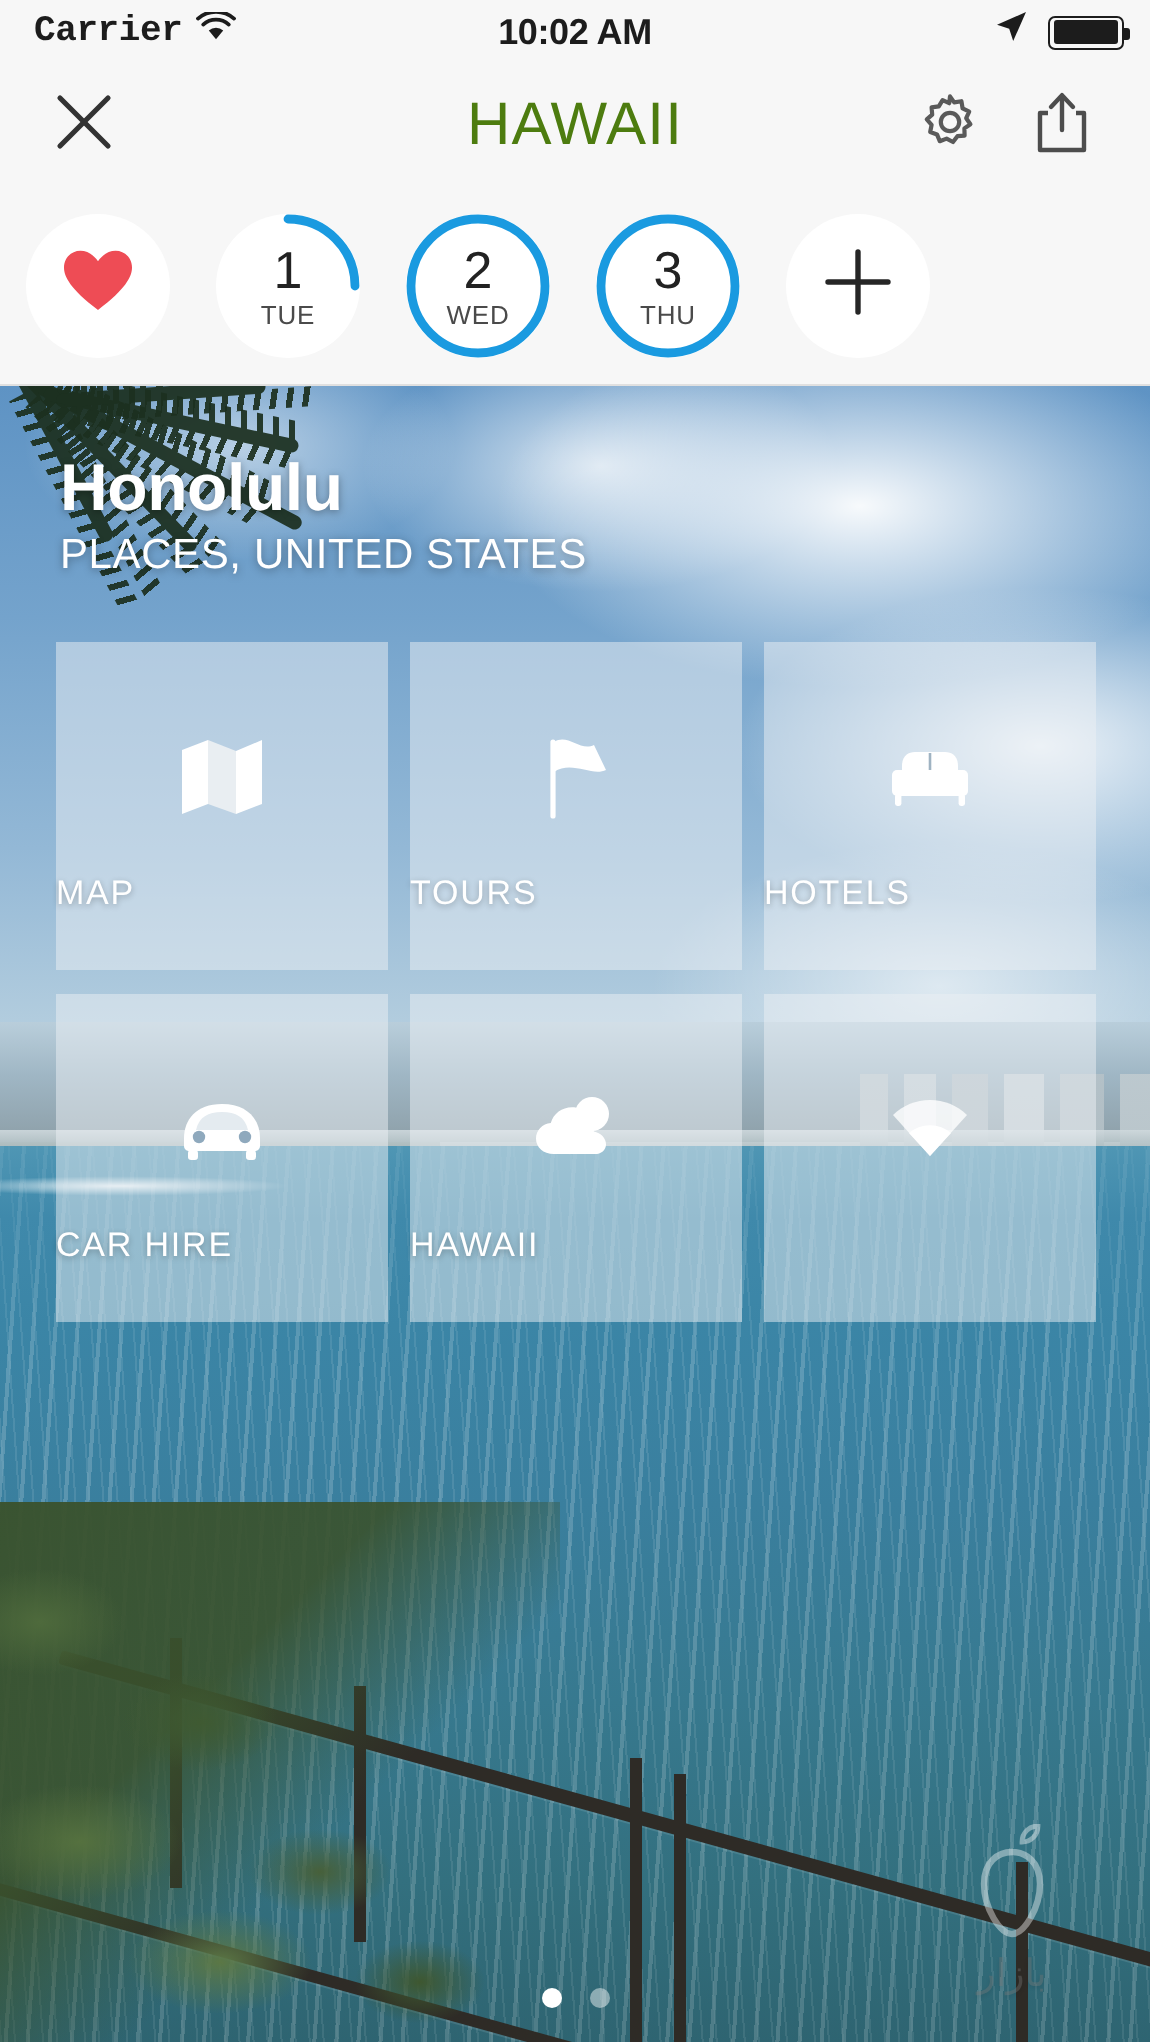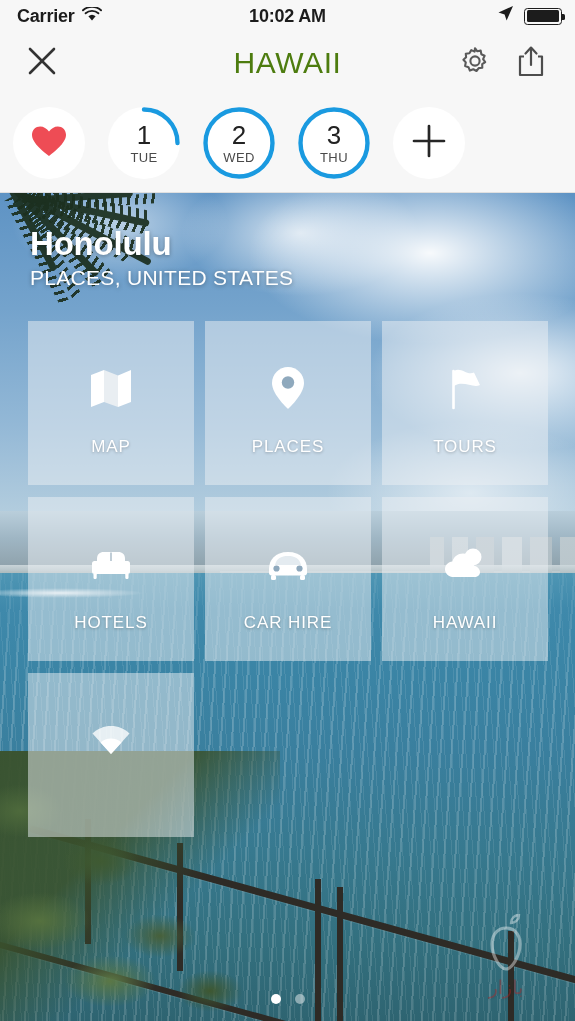--- a/index.html
+++ b/index.html
@@ -13,21 +13,21 @@
   #app { position:relative; width:575px; height:1021px; overflow:hidden; }
 
   
   .statusbar {
     position:absolute; top:0; left:0; width:575px; height:32px;
     background:#f7f7f7;
     display:flex; align-items:center;
     font-size:18px; font-weight:bold; color:#1c1c1c;
     letter-spacing:-0.2px;
   }
-  .sb-left { position:absolute; left:17px; display:flex; align-items:center; gap:7px; }
+  .sb-left { position:absolute; left:17px; display:flex; align-items:center; gap:7px;font-family:Liberation Mono, monospace; }
   .sb-center { position:absolute; left:0; width:575px; text-align:center; }
   .sb-right { position:absolute; right:13px; display:flex; align-items:center; gap:10px; }
   .wifi-ico { display:block; }
   .loc-ico  { display:block; }
   .batt {
     width:38px; height:17px; border:1.6px solid #1c1c1c; border-radius:3.5px;
     position:relative; padding:1.6px;
   }
   .batt::after {
     content:""; position:absolute; right:-4px; top:5px;
@@ -228,41 +228,40 @@
     align-items:center; justify-content:flex-start;
     cursor:pointer;
     position:relative;
   }
   .tile-icon {
     margin-top:44px; height:46px;
     display:flex; align-items:center; justify-content:center;
   }
   .tile-label {
     position:absolute; bottom:28px; left:0; width:100%;
-    text-align:center;
     font-size:17px; color:#ffffff; letter-spacing:0.9px;
     text-shadow:0 1px 3px rgba(0,0,0,.28);
   }
 
   
   .dots {
     position:absolute; bottom:17px; left:0; width:575px;
     display:flex; justify-content:center; gap:14px;
   }
   .dot { width:10px; height:10px; border-radius:50%; background:rgba(255,255,255,.45); }
   .dot.active { background:#ffffff; }
 
   
   .watermark {
     position:absolute; right:14px; bottom:22px;
     width:110px; height:90px; opacity:.40;
     display:flex; flex-direction:column; align-items:center; justify-content:flex-end;
   }
   .wm-text {
-    font-size:19px; color:#b91c1c; letter-spacing:1px; direction:rtl;
+    font-size:19px; color:#737373; letter-spacing:1px; direction:rtl;
     text-shadow:0 1px 2px rgba(0,0,0,.25);
   }
 </style>
 </head>
 <body>
 
 <div id="app">
 
   <div class="statusbar">
     <div class="sb-left">
@@ -420,29 +419,20 @@
         <div class="tile-icon">
           <svg width="46" height="46" viewBox="0 0 46 46">
             <path d="M3 10 L16 5 L16 37 L3 42 Z" fill="#ffffff"></path>
             <path d="M16 5 L30 10.5 L30 42 L16 37 Z" fill="#e9eef2"></path>
             <path d="M30 10.5 L43 5 L43 37 L30 42 Z" fill="#ffffff"></path>
           </svg>
         </div>
         <div class="tile-label">MAP</div>
       </div>
 
-      <div class="tile">
-        <div class="tile-icon">
-          <svg width="36" height="46" viewBox="0 0 36 46">
-            <path d="M18 2 C9.2 2 2 9.2 2 18 C2 29.5 18 44 18 44 C18 44 34 29.5 34 18 C34 9.2 26.8 2 18 2 Z" fill="#ffffff"></path>
-            <circle cx="18" cy="17.5" r="6.2" fill="#8fa9bd"></circle>
-          </svg>
-        </div>
-        <div class="tile-label">PLACES</div>
-      </div>
 
       <div class="tile">
         <div class="tile-icon">
           <svg width="46" height="46" viewBox="0 0 46 46">
             <path d="M11.5 6 L11.5 43" stroke="#ffffff" stroke-width="2.6" stroke-linecap="round"></path>
             <path d="M12 6 C19 1.5 25 11 32 7.5 L38 20 C31 23.5 21 15 12 21 Z" fill="#ffffff"></path>
           </svg>
         </div>
         <div class="tile-label">TOURS</div>
       </div>

